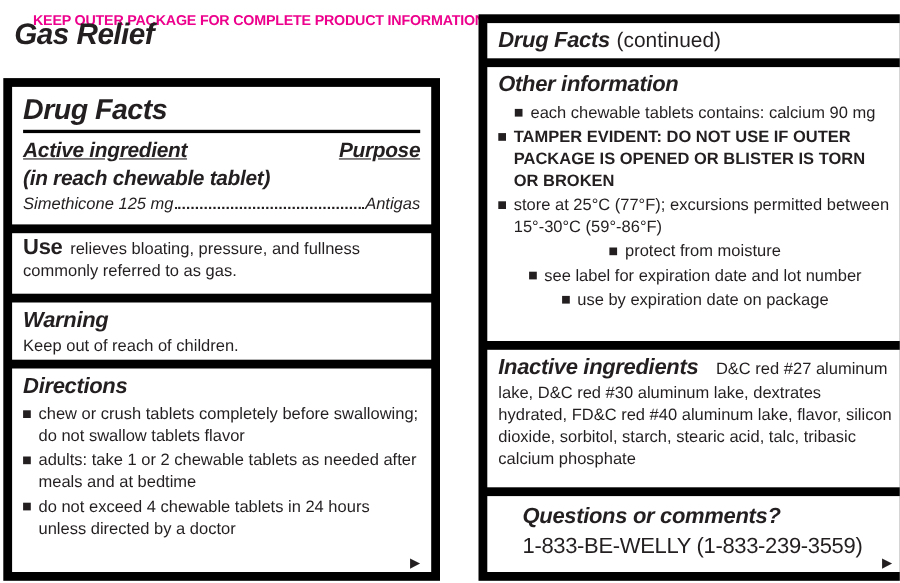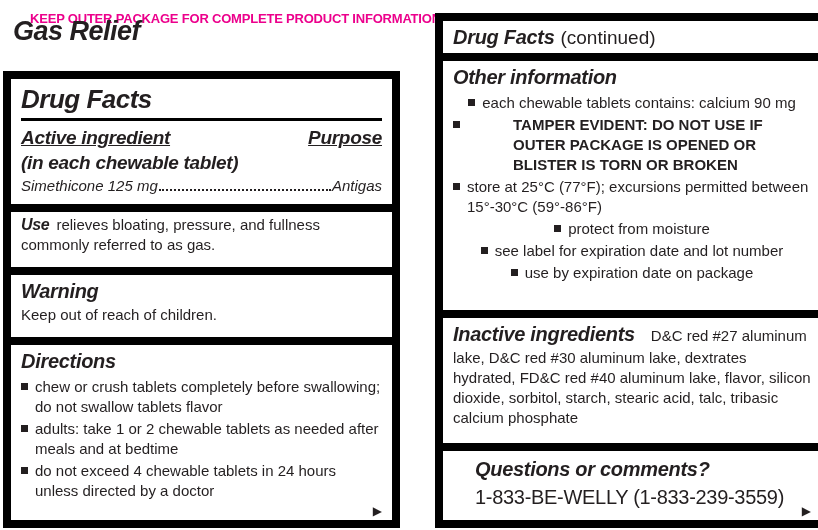--- a/index.html
+++ b/index.html
@@ -64,71 +64,71 @@
     line-height:25px; letter-spacing:-0.3px;
   }
   .dot-row { display:flex; align-items:baseline; font-size:15px; line-height:22px;font-style:italic; }
   .leader { flex:1; border-bottom:2px dotted #231f20; margin:0 1px 3px; }
 
   .sec-heading {
     font-size:20px; font-weight:bold; font-style:italic;
     line-height:27px; letter-spacing:-0.3px;
   }
   .inline-heading {
-    font-size:16px; font-weight:bold; font-style:italic;
+    font-size:20px; font-weight:bold; 
     margin-right:7px; letter-spacing:-0.3px;
   }
   .body-text { font-size:15px; line-height:20px; }
 
   .b-item { display:flex; font-size:15px; line-height:20px; margin-top:2px;justify-content:center; }
   .b-item .sq {
     width:7px; height:7px; background:#231f20;
     flex:none; margin:6px 7px 0 0;
   }
-  .b-item.bold { font-weight:bold;gap:46px; }
+  .b-item.bold { font-weight:bold; }
 
   .arrow {
     position:absolute; right:10px; bottom:3px;
     font-size:12px; color:#231f20; line-height:12px;
   }
 
   .rp-titlebar { line-height:28px; white-space:nowrap; }
   .rp-title-main { font-size:20px; font-weight:bold; font-style:italic; letter-spacing:-0.3px; }
   .rp-title-suffix { font-size:19px; margin-left:6px; }
 
   .inactive-heading { margin-right:16px; }
   .phone-line { font-size:20px; line-height:28px; letter-spacing:-0.3px; white-space:nowrap; }
 
   .sec-flex-fill { flex:1; }
   .sec-h-title    { height:32px;  flex:none; padding-top:2px; }
   .sec-h-other    { height:249px; flex:none; }
   .sec-h-inactive { height:125px; flex:none; }
   .sec-h-quest    { height:69px;  flex:none; padding-top:5px;padding-left:32px; }
   .sec-h-active   { height:125px; flex:none; }
   .sec-h-use      { height:55px;  flex:none; }
-  .sec-h-warn     { height:62px;  flex:none; }
+  .sec-h-warn     { height:52px;  flex:none; }
 </style>
 </head>
 <body>
 
 <div class="canvas">
 
   <div class="outer-note">KEEP OUTER PACKAGE FOR COMPLETE PRODUCT INFORMATION</div>
   <div class="product-title">Gas Relief</div>
 
   <div class="panel panel-left">
 
     <div class="sec sec-h-active">
       <div class="df-title">Drug Facts</div>
       <div class="thin-rule"></div>
       <div class="ai-row">
         <span>Active ingredient</span>
         <span>Purpose</span>
       </div>
-      <div class="ai-line2">(in each chewable tablet)</div>
+      <div class="ai-line2">(in reach chewable tablet)</div>
       <div class="dot-row">
         <span>Simethicone 125 mg</span>
         <span class="leader"></span>
         <span>Antigas</span>
       </div>
     </div>
 
     <div class="sec sec-h-use body-text">
       <span class="inline-heading">Use</span><span>relieves bloating, pressure, and fullness commonly referred to as gas.</span>
     </div>

